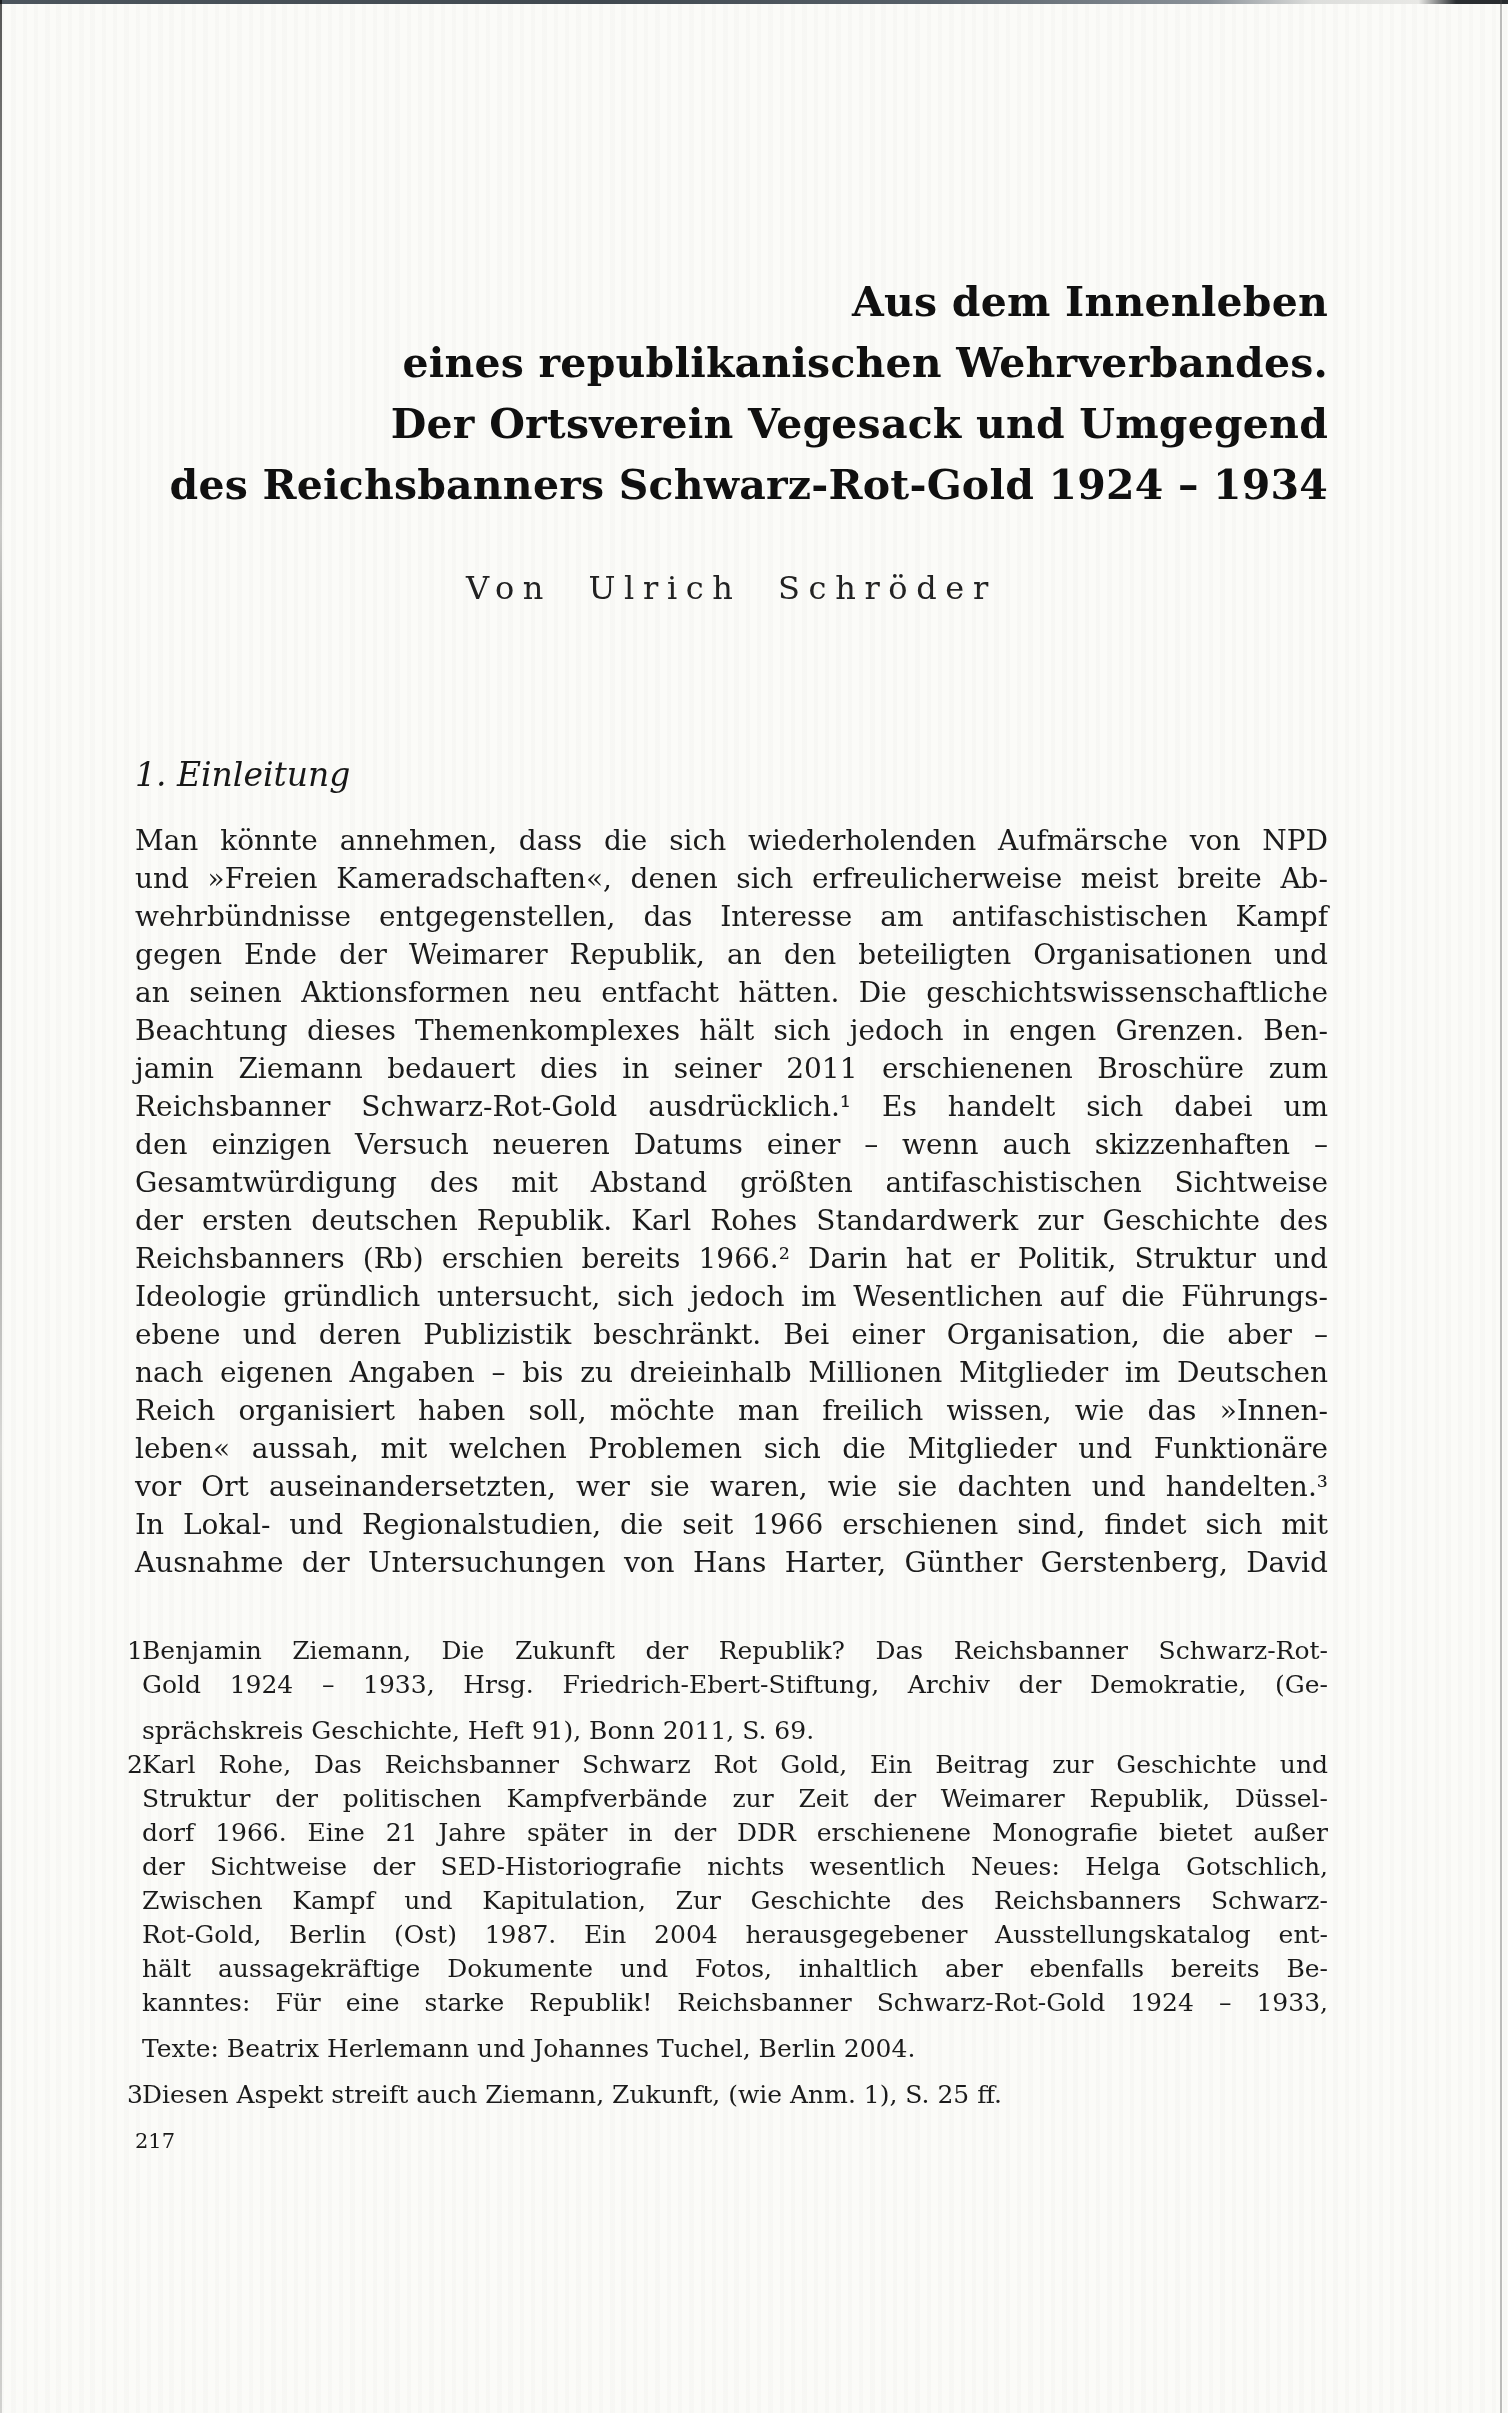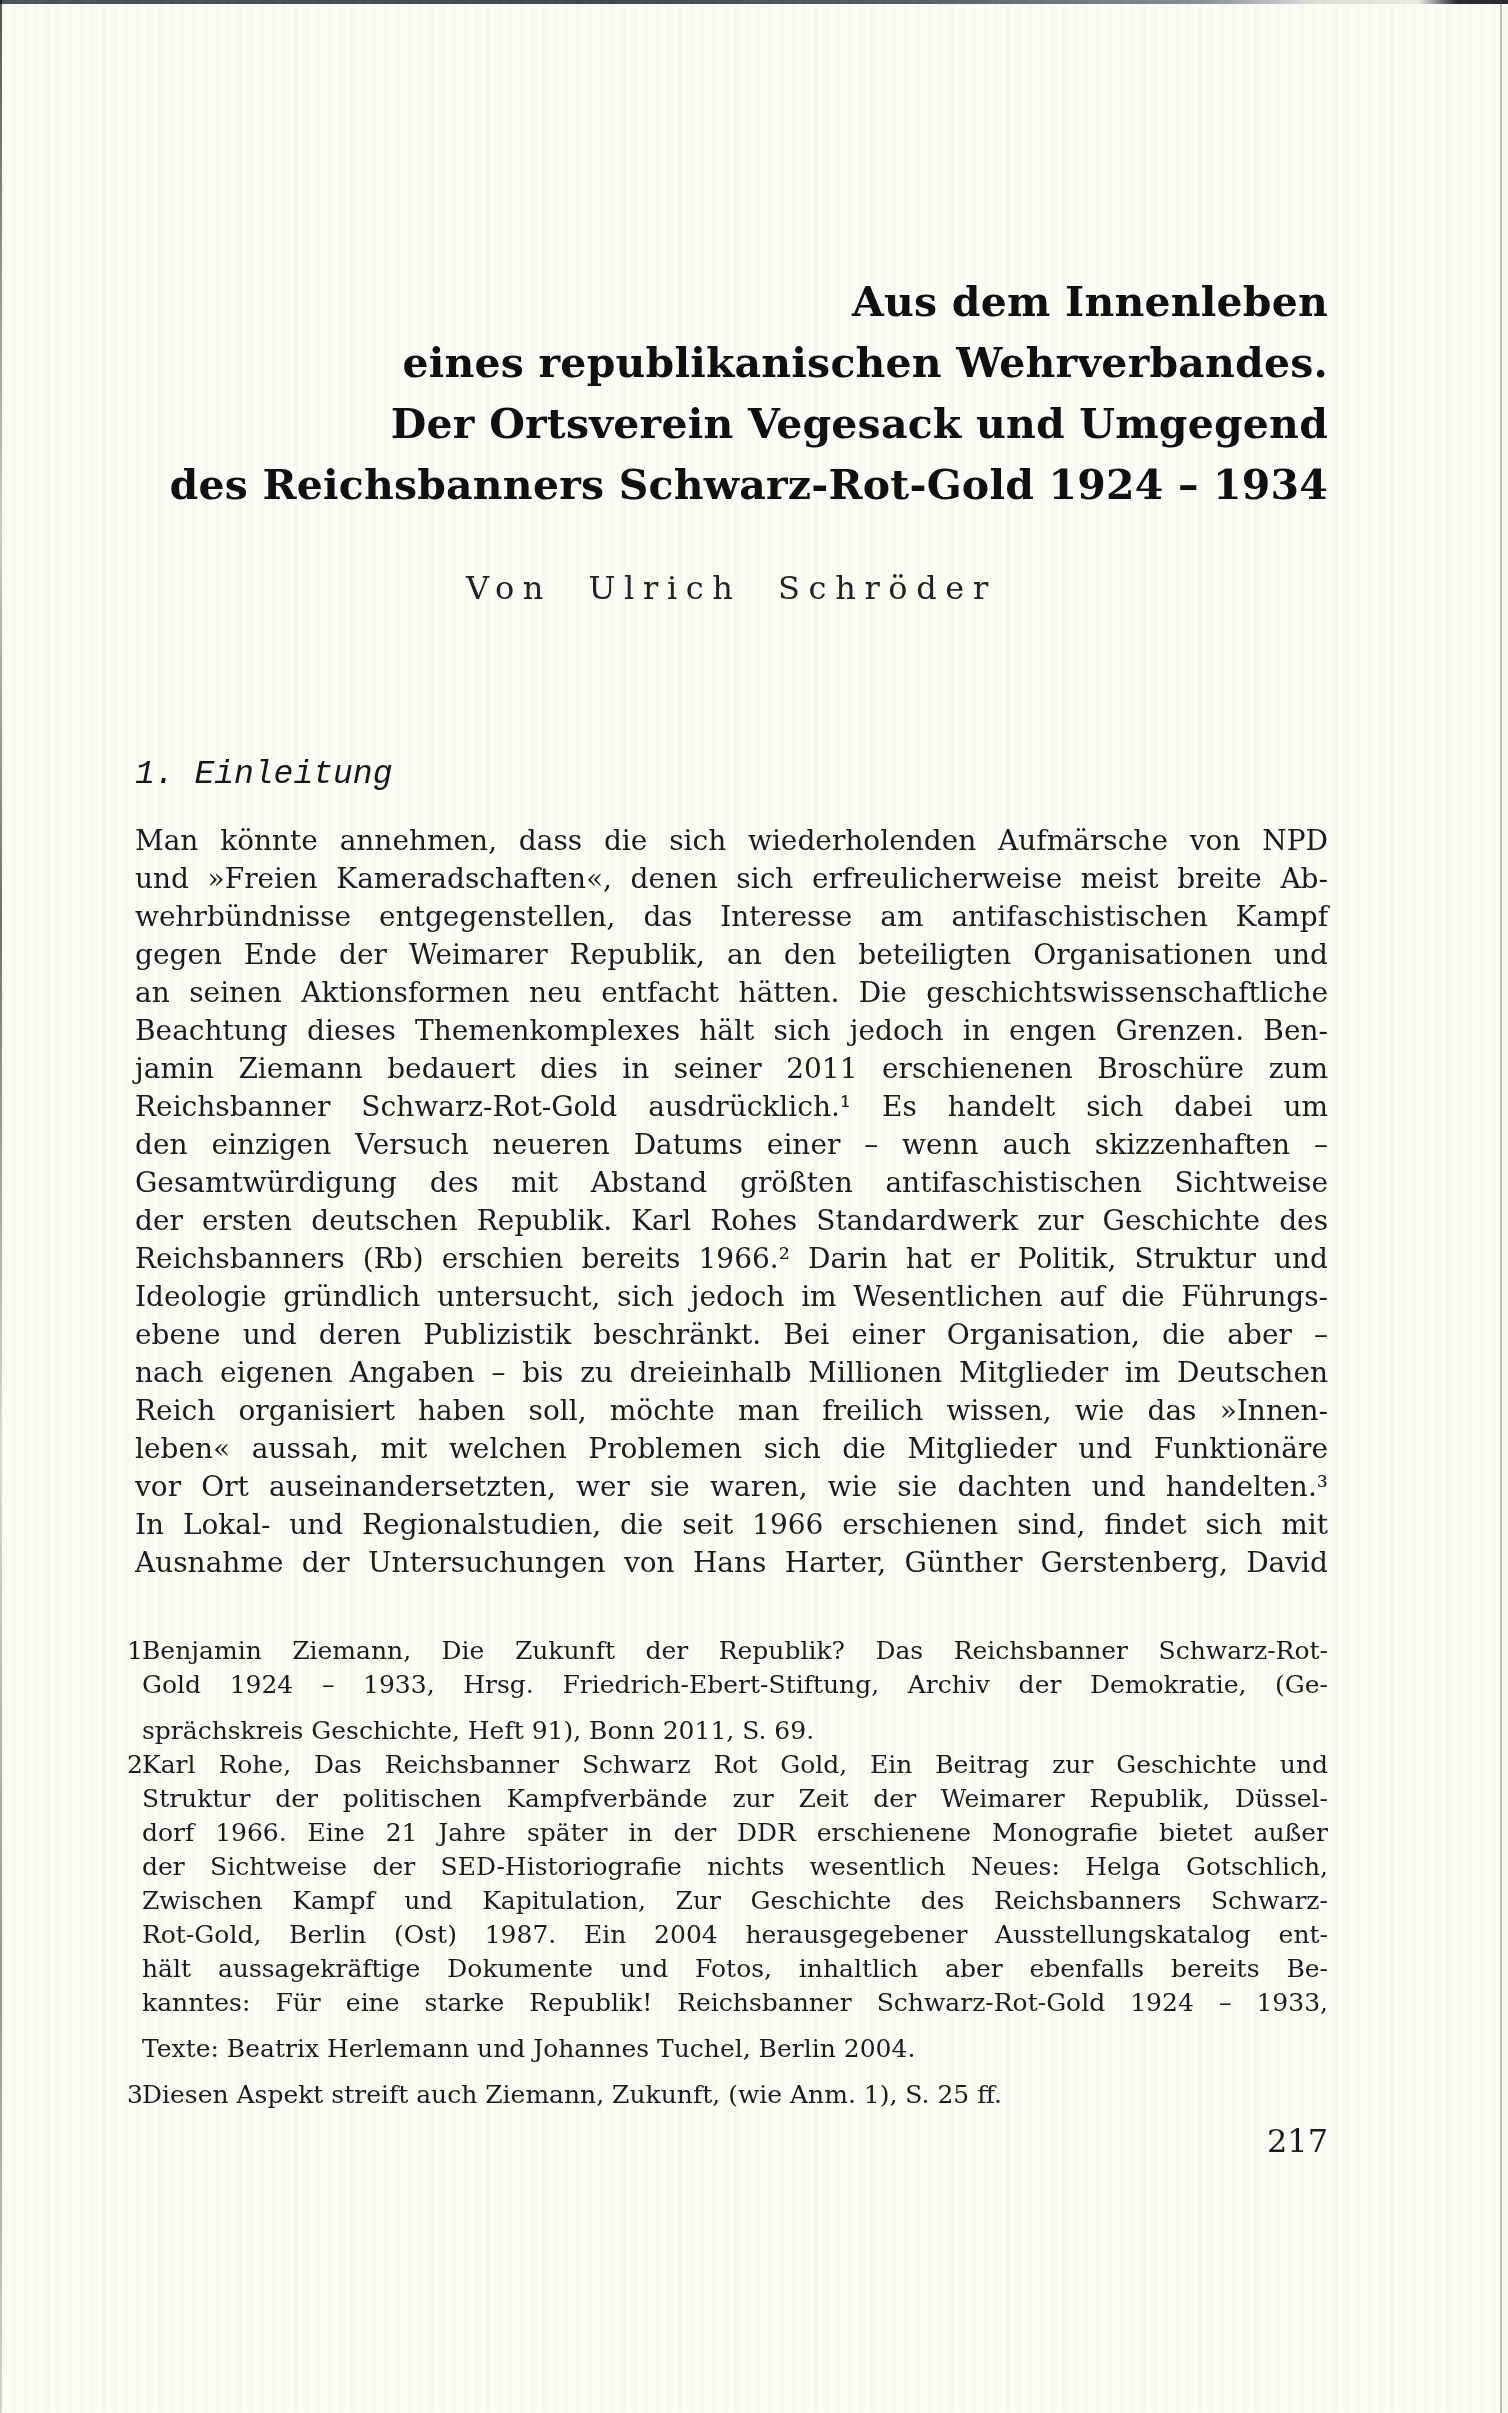--- a/index.html
+++ b/index.html
@@ -48,40 +48,40 @@
     position: absolute; left: 135px; top: 571px; width: 1193px;
     font-size: 32px; line-height: 35px;
     text-align: center;
     letter-spacing: 0.27em; word-spacing: 0.55em;
     color: #222;
   }
   .section-heading {
     position: absolute; left: 135px; top: 754px; width: 1193px;
     margin: 0;
     font-size: 33px; font-weight: normal; font-style: italic;
-    line-height: 42px; text-align: left; color: #171717; font-family: Liberation Mono, monospace;
+    line-height: 42px; text-align: left; color: #171717;
   }
   .body-text {
     position: absolute; left: 135px; top: 822px; width: 1193px;
     font-size: 28px; line-height: 38px;
   }
   .body-text .line { text-align: justify; text-align-last: justify; }
 
   .footnotes {
     position: absolute; left: 127px; top: 1634px; width: 1201px;
     font-size: 25px; line-height: 34px;
   }
   .footnote { position: relative; padding-left: 15px; }
   .fn-num { position: absolute; left: 0; top: 0; }
   .fn-line { text-align: justify; text-align-last: justify; }
   .footnote .fn-line:last-child { text-align-last: left; margin-top: 12px; }
 
   .page-number {
     position: absolute; left: 135px; top: 2122px; width: 1193px;
-    font-size: 32px; line-height: 38px; text-align: right; color: #1a1a1a;
+    font-size: 21px; line-height: 38px; color: #1a1a1a;
   }
 </style>
 </head>
 <body>
 
 <div class="page">
   <div class="edge-top"></div>
   <div class="edge-left"></div>
   <div class="edge-right"></div>
 

